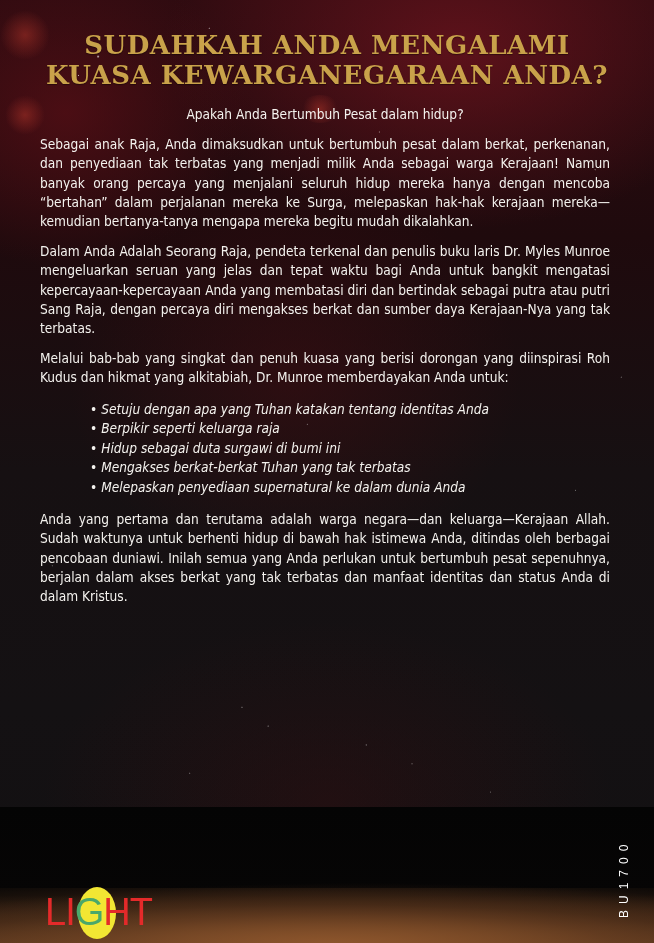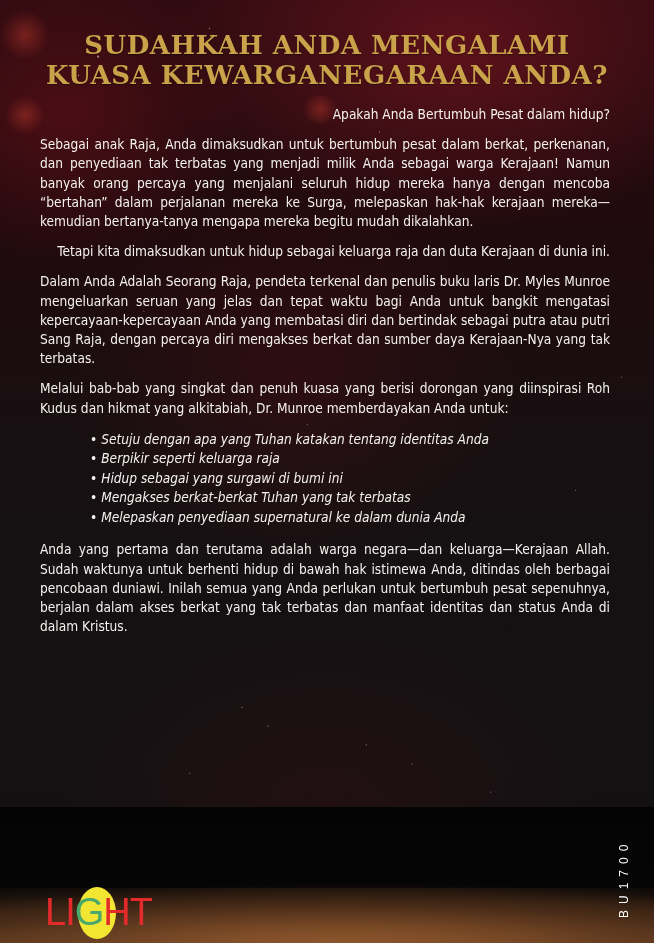--- a/index.html
+++ b/index.html
@@ -63,21 +63,21 @@
       font-family: "DejaVu Sans Condensed", "DejaVu Sans", sans-serif;
       font-size: 13.6px;
       line-height: 19.2px;
       font-stretch: condensed;
     }
     .body p {
       text-align: justify;
       margin-bottom: 11px;
     }
     .body p.lead { margin-bottom: 11px; }
-    .body p.nojust { text-align: right; }
+    .body p.nojust { text-align: center; }
     ul.bullets {
       list-style: none;
       margin-left: 50px;
       margin-top: 12px;
       margin-bottom: 13px;
       font-style: italic;
     }
     ul.bullets li {
       line-height: 19.5px;
     }
@@ -151,28 +151,27 @@
   <div class="bokeh" style="left:300px;top:95px;width:40px;height:28px;"></div>
 
   <h1 class="title">
     <div>SUDAHKAH ANDA MENGALAMI</div>
     <div>KUASA KEWARGANEGARAAN ANDA?</div>
   </h1>
 
   <div class="body">
     <p class="lead nojust">Apakah Anda Bertumbuh Pesat dalam hidup?</p>
     <p>Sebagai anak Raja, Anda dimaksudkan untuk bertumbuh pesat dalam berkat, perkenanan, dan penyediaan tak terbatas yang menjadi milik Anda sebagai warga Kerajaan! Namun banyak orang percaya yang menjalani seluruh hidup mereka hanya dengan mencoba “bertahan” dalam perjalanan mereka ke Surga, melepaskan hak-hak kerajaan mereka—kemudian bertanya-tanya mengapa mereka begitu mudah dikalahkan.</p>
-    <p class="nojust">Tetapi kita dimaksudkan untuk hidup sebagai keluarga raja dan duta Kerajaan di dunia ini.</p>
     <p>Dalam Anda Adalah Seorang Raja, pendeta terkenal dan penulis buku laris Dr. Myles Munroe mengeluarkan seruan yang jelas dan tepat waktu bagi Anda untuk bangkit mengatasi kepercayaan-kepercayaan Anda yang membatasi diri dan bertindak sebagai putra atau putri Sang Raja, dengan percaya diri mengakses berkat dan sumber daya Kerajaan-Nya yang tak terbatas.</p>
     <p style="margin-bottom:0;">Melalui bab-bab yang singkat dan penuh kuasa yang berisi dorongan yang diinspirasi Roh Kudus dan hikmat yang alkitabiah, Dr. Munroe memberdayakan Anda untuk:</p>
 
     <ul class="bullets">
       <li><span class="dot">•</span><span>Setuju dengan apa yang Tuhan katakan tentang identitas Anda</span></li>
       <li><span class="dot">•</span><span>Berpikir seperti keluarga raja</span></li>
-      <li><span class="dot">•</span><span>Hidup sebagai yang surgawi di bumi ini</span></li>
+      <li><span class="dot">•</span><span>Hidup sebagai duta surgawi di bumi ini</span></li>
       <li><span class="dot">•</span><span>Mengakses berkat-berkat Tuhan yang tak terbatas</span></li>
       <li><span class="dot">•</span><span>Melepaskan penyediaan supernatural ke dalam dunia Anda</span></li>
     </ul>
 
     <p>Anda yang pertama dan terutama adalah warga negara—dan keluarga—Kerajaan Allah. Sudah waktunya untuk berhenti hidup di bawah hak istimewa Anda, ditindas oleh berbagai pencobaan duniawi. Inilah semua yang Anda perlukan untuk bertumbuh pesat sepenuhnya, berjalan dalam akses berkat yang tak terbatas dan manfaat identitas dan status Anda di dalam Kristus.</p>
   </div>
 
   <div class="footer">
     <div class="gravel"></div>
   </div>

